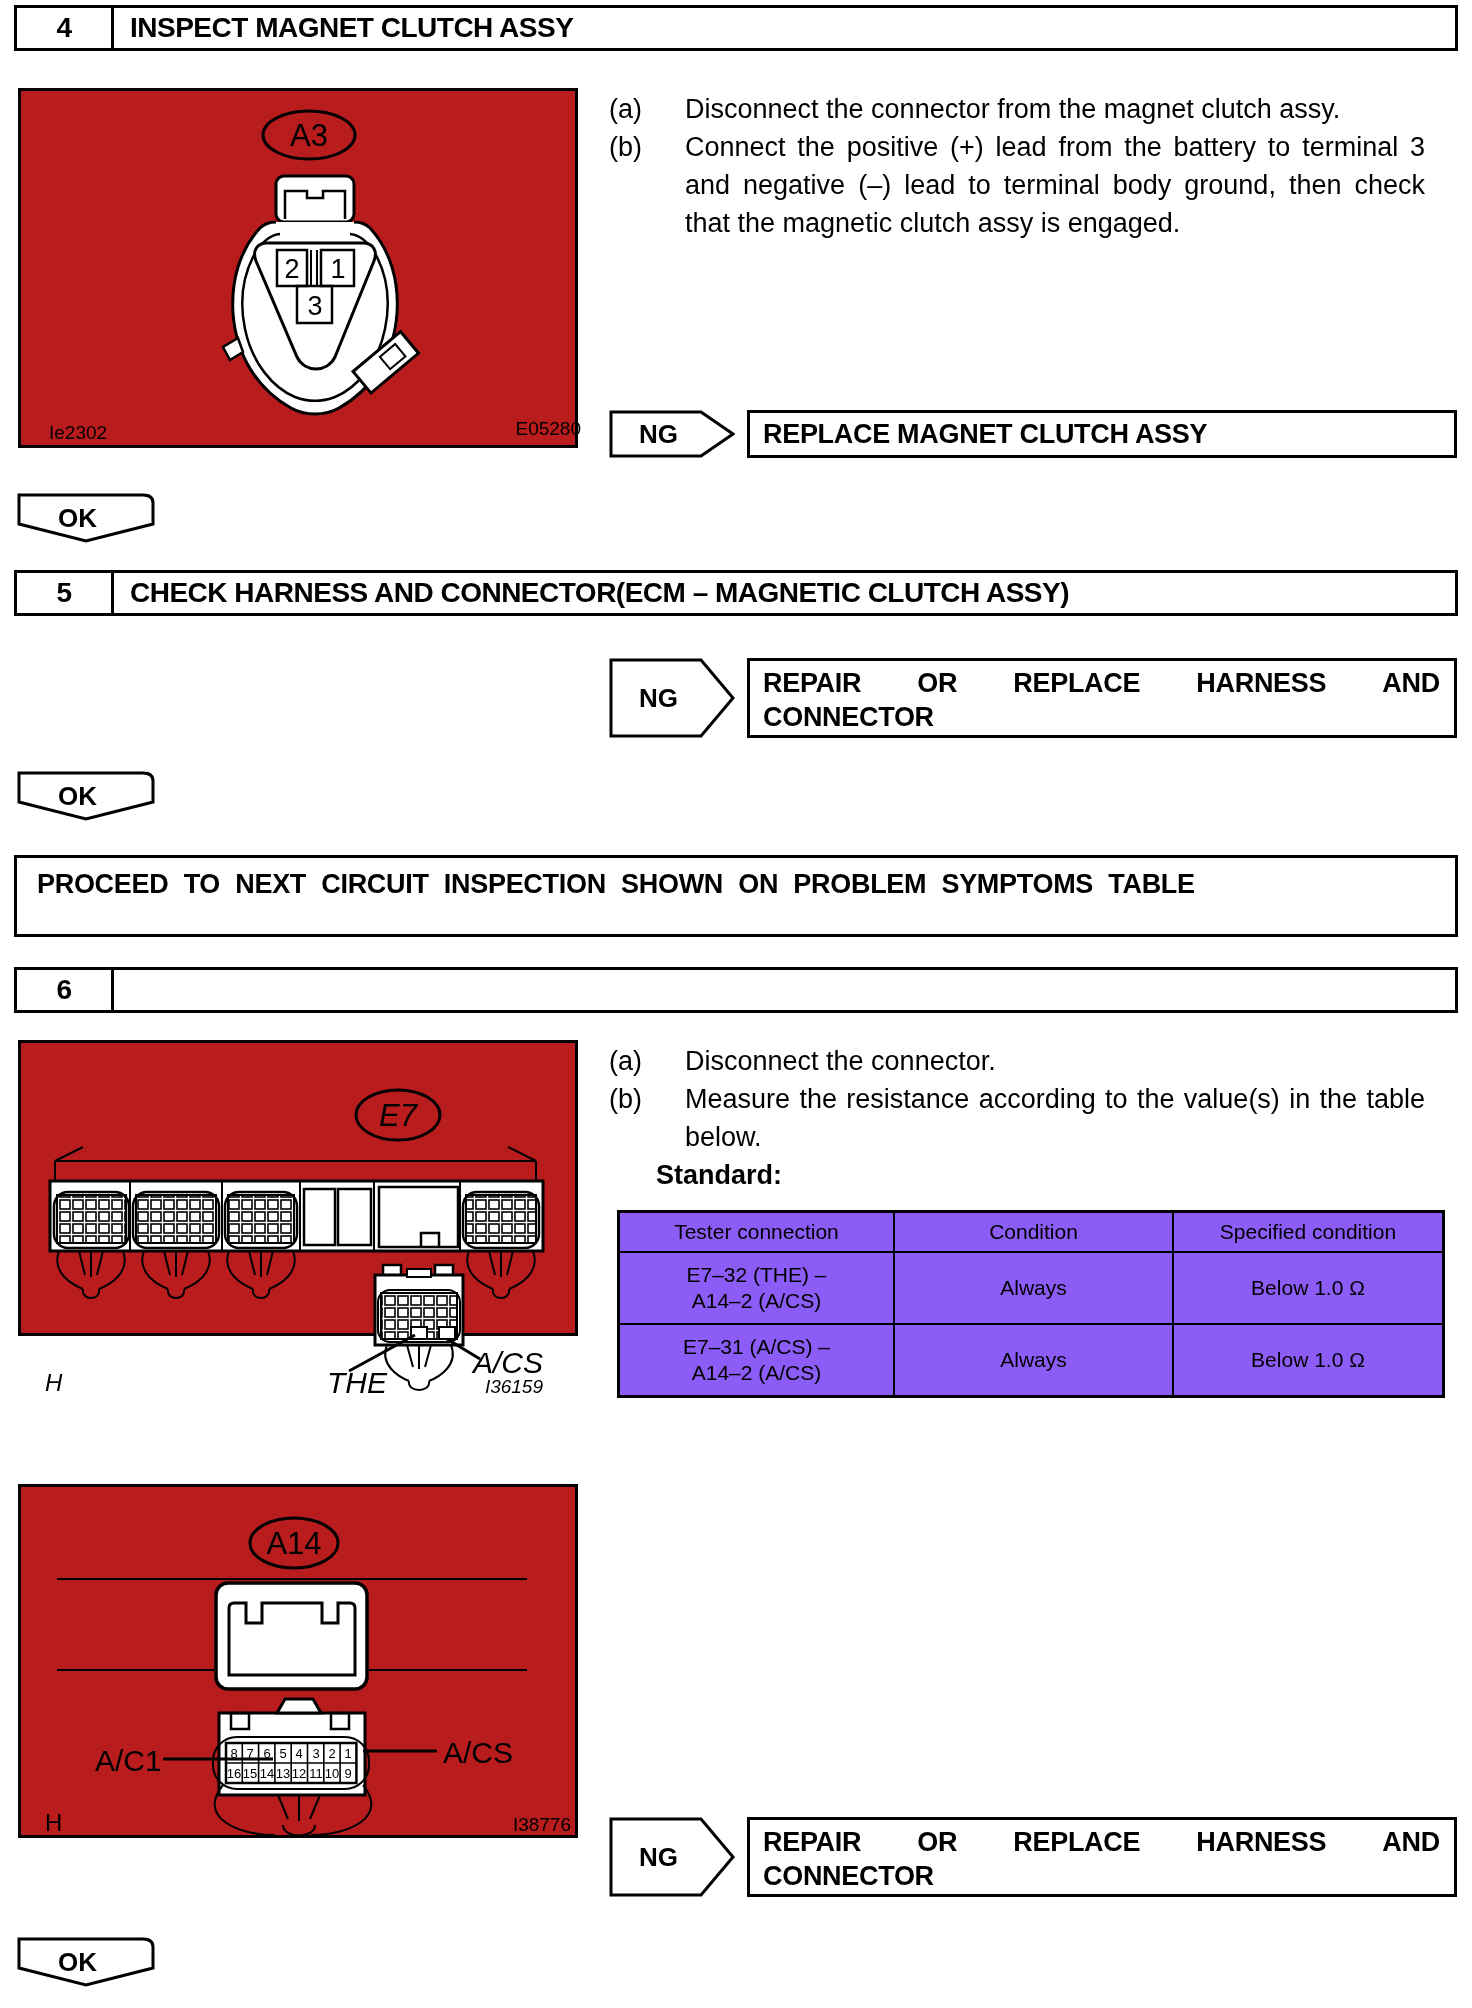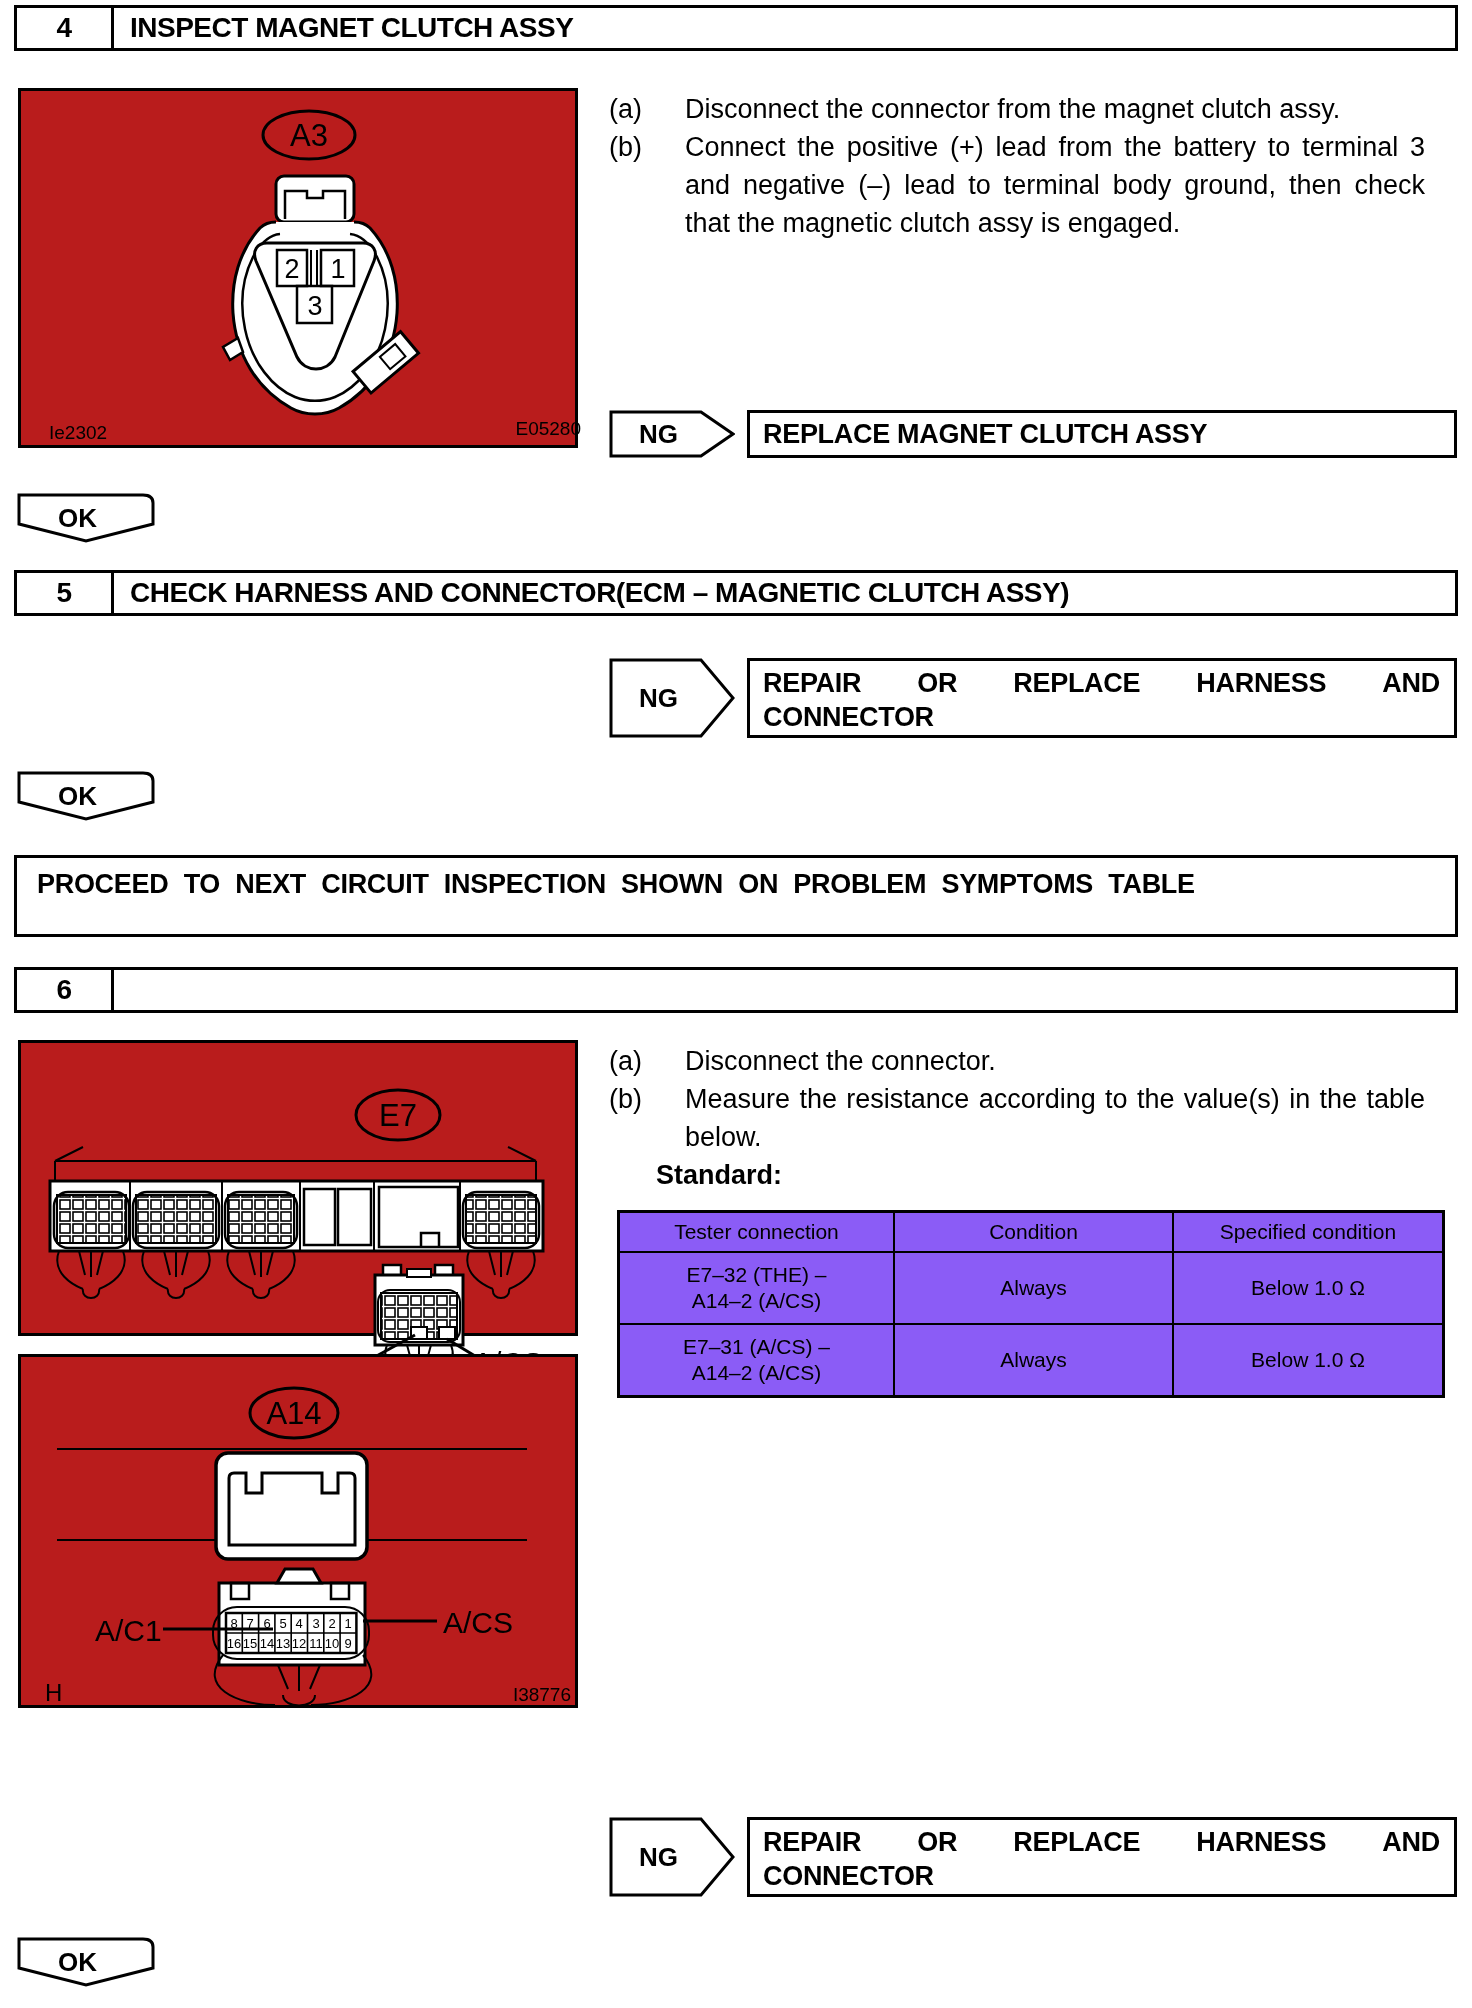--- a/index.html
+++ b/index.html
@@ -159,21 +159,21 @@
     <path d="M3,3 H127 Q137,3 137,11 V32 L70,49 L3,32 Z" fill="#fff" stroke="#000" stroke-width="3"></path>
     <text x="42" y="35" font-size="26" font-weight="bold">OK</text>
   </svg>
 
   <div class="banner">PROCEED TO NEXT CIRCUIT INSPECTION SHOWN ON PROBLEM SYMPTOMS TABLE</div>
 
   <div class="step-header" style="top:967px;">
     <div class="step-num">6</div>
   </div>
 
-  <div class="figure-box" style="top:1040px; height:296px;">
+  <div class="figure-box" style="top:1040px; height:296px;font-style:italic;">
     <svg width="554" height="352" viewBox="0 0 554 352">
       <defs>
         <pattern id="pins" width="13" height="12" patternUnits="userSpaceOnUse">
           <rect x="1" y="1" width="10" height="9" fill="#fff" stroke="#000" stroke-width="1.6"></rect>
         </pattern>
       </defs>
 
       <ellipse cx="365" cy="72" rx="42" ry="25" fill="none" stroke="#000" stroke-width="3"></ellipse>
       <text x="365" y="83" font-size="31" text-anchor="middle">E7</text>
 
@@ -254,21 +254,21 @@
         <td>
           <div>E7–31 (A/CS) –</div>
           <div>A14–2 (A/CS)</div>
         </td>
         <td>Always</td>
         <td>Below 1.0 Ω</td>
       </tr>
     </tbody>
   </table>
 
-  <div class="figure-box" style="top:1354px; height:354px;">
+  <div class="figure-box" style="top:1484px; height:354px;">
     <svg width="554" height="348" viewBox="0 0 554 348">
 
       <ellipse cx="261" cy="56" rx="44" ry="25" fill="none" stroke="#000" stroke-width="3"></ellipse>
       <text x="261" y="67" font-size="31" text-anchor="middle">A14</text>
 
       <line x1="24" y1="92" x2="494" y2="92" stroke="#000" stroke-width="2"></line>
       <line x1="24" y1="183" x2="494" y2="183" stroke="#000" stroke-width="2"></line>
 
       <rect x="183" y="96" width="151" height="106" rx="12" fill="#fff" stroke="#000" stroke-width="3.5"></rect>
       <path d="M196,188 L196,121 Q196,116 201,116 L213,116 L213,136 L229,136 L229,116 L289,116 L289,136 L305,136 L305,116 L317,116 Q322,116 322,121 L322,188 Z" fill="none" stroke="#000" stroke-width="3"></path>

